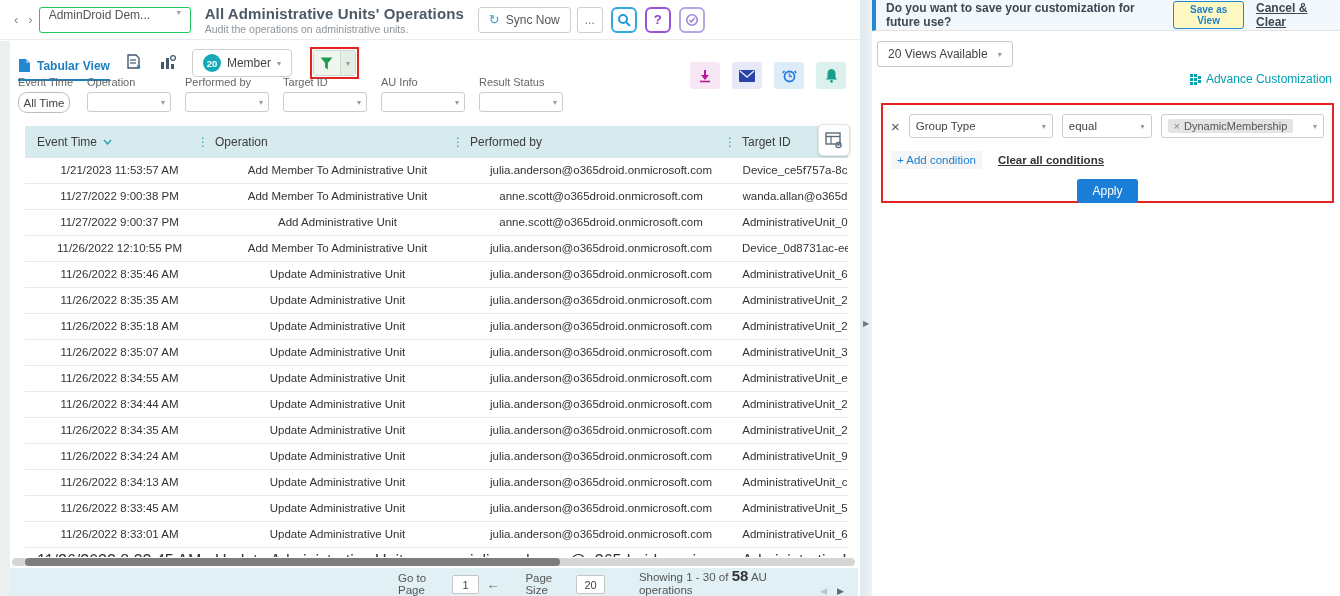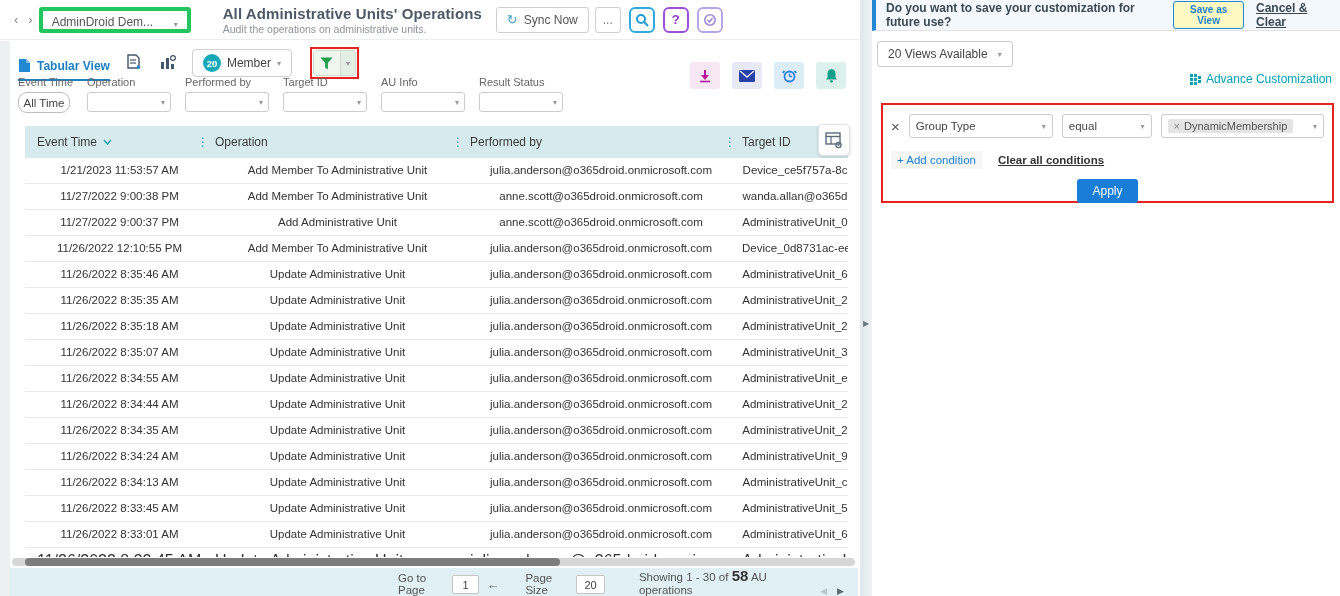--- a/index.html
+++ b/index.html
@@ -6,25 +6,25 @@
   html,body { width:1340px; height:596px; overflow:hidden; background:#fff;
     font-family:"Liberation Sans","DejaVu Sans",sans-serif; color:#333; }
   .app { position:relative; width:1340px; height:596px; }
 
   
   .main { position:absolute; left:0; top:0; width:860px; height:596px; background:#fff; }
   .top-header { position:absolute; left:0; top:0; width:860px; height:40px; background:#fff;
     border-bottom:1px solid #ececec; display:flex; align-items:center; padding:0 8px; }
   .navarrows { display:flex; gap:10px; color:#8a8a8a; font-size:13px; margin:0 6px; }
   .navarrows span { cursor:pointer; }
-  .tenant-btn { height:26px; border:4px solid #22c55e; border-radius:3px; background:#fff;
-    display:flex; align-items:flex-end; gap:8px; padding:0 9px; font-size:12px; color:#555; width:152px; }
+  .tenant-btn { height:26px; border:1px solid #22c55e; border-radius:3px; background:#fff;
+    display:flex; align-items:flex-start; gap:8px; padding:0 9px; font-size:12px; color:#555; width:152px; }
   .tenant-btn .caret { margin-left:auto; }
   .caret { font-size:8px; color:#999; }
-  .title-block { margin-left:32px; }
+  .title-block { margin-left:14px; }
   .title-block h1 { font-size:15px; font-weight:bold; color:#4d5a66; letter-spacing:.1px; }
   .title-block p { font-size:10.5px; color:#8d9499; margin-top:1px; }
   .audit-block { margin-left:auto; text-align:left; }
   .audit-block .a1 { font-size:12px; font-weight:bold; color:#4d5a66; }
   .audit-block .a2 { font-size:11px; color:#777; margin-top:1px; }
   .sync-btn { margin-left:14px; height:26px; border:1px solid #cfcfcf; border-radius:3px; background:#fff;
     display:flex; align-items:center; gap:6px; padding:0 10px; font-size:12px; color:#555; }
   .sync-icn { color:#4aa0c6; font-size:13px; line-height:1; }
   .more-btn { margin-left:6px; height:26px; width:26px; border:1px solid #cfcfcf; border-radius:3px;
     background:#fff; color:#777; font-size:12px; display:flex; align-items:center; justify-content:center; }

